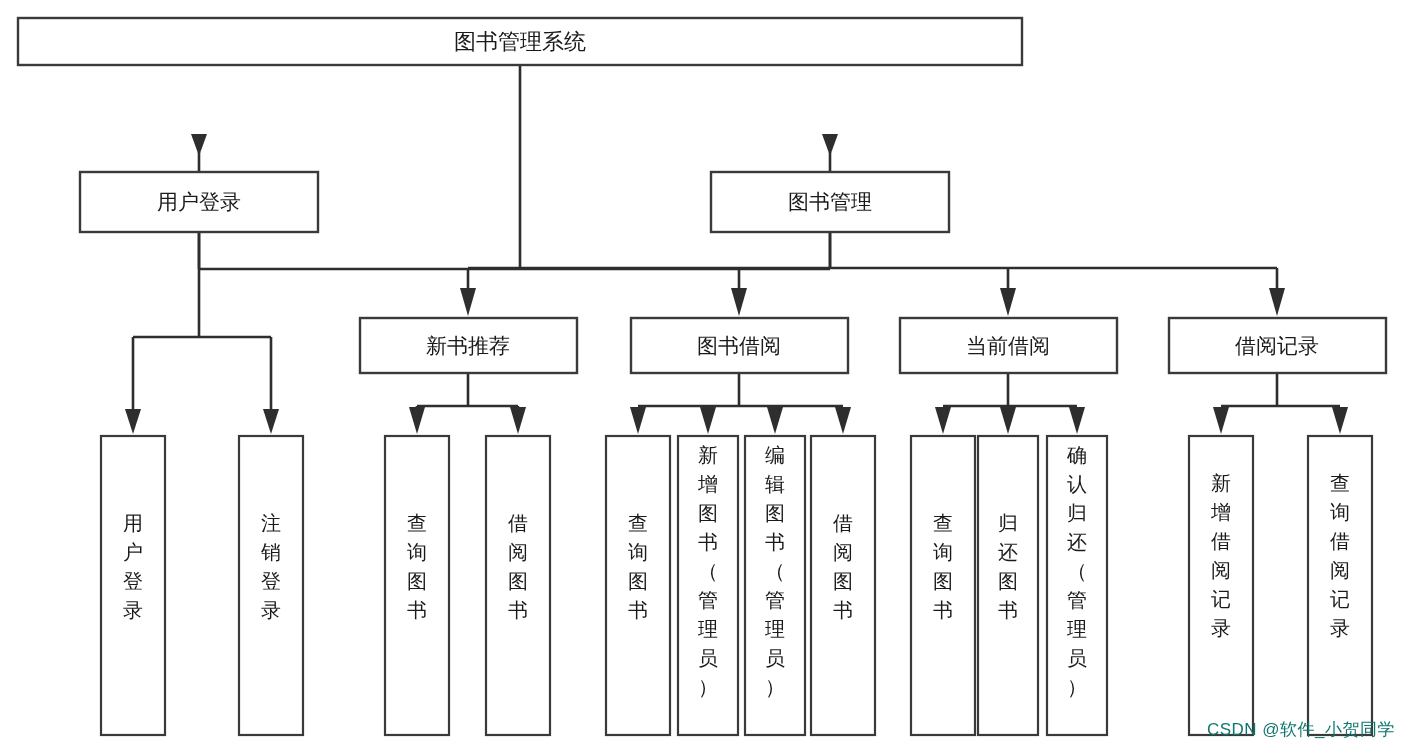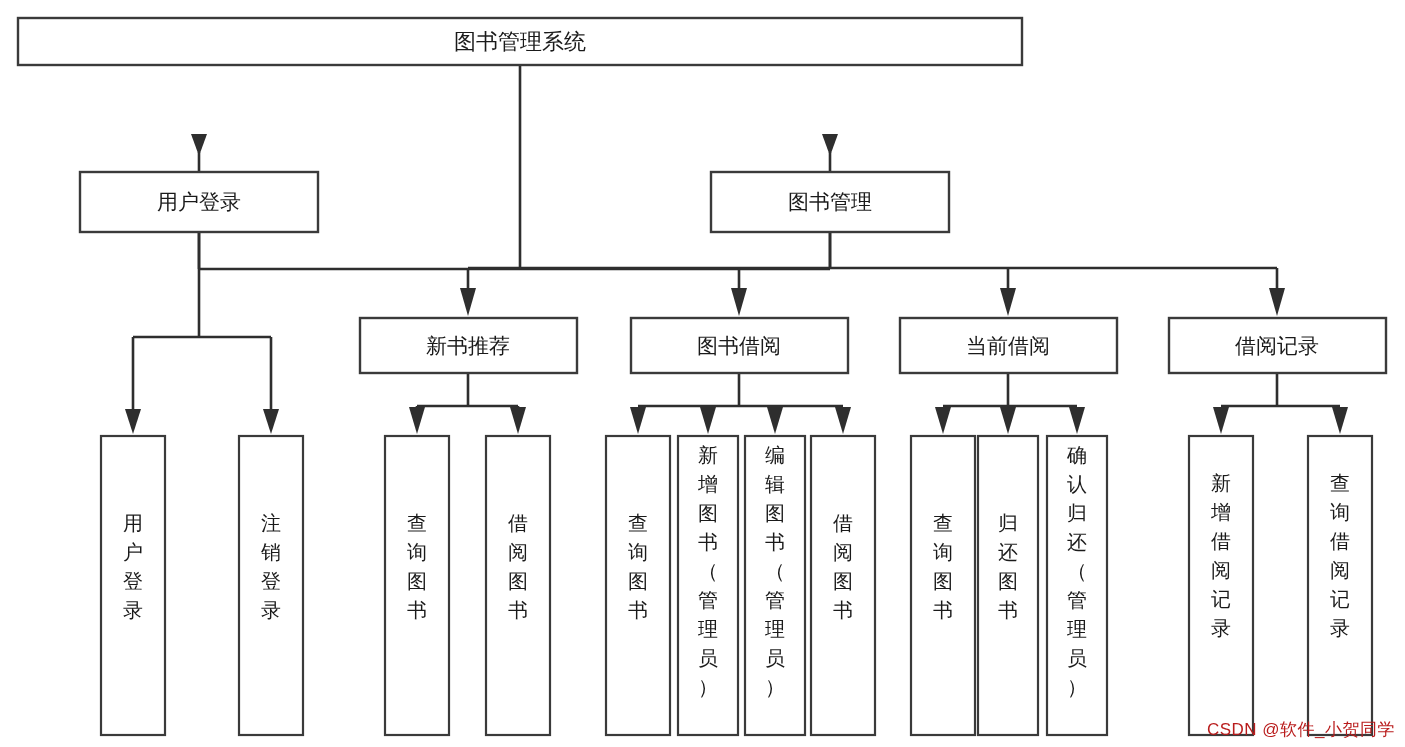--- a/index.html
+++ b/index.html
@@ -61,21 +61,21 @@
   }
   .vert-label tspan {
     font-size: 20px;
   }
   .watermark {
     position: absolute;
     right: 10px;
     bottom: 6px;
     font-family: "Liberation Sans", sans-serif;
     font-size: 17px;
-    color: #b91c1c;
+    color: #0f766e;
     letter-spacing: 0.5px;
     white-space: nowrap;
     user-select: none;
   }
 </style>
 </head>
 <body>
 
 <div id="diagram-root">
 

